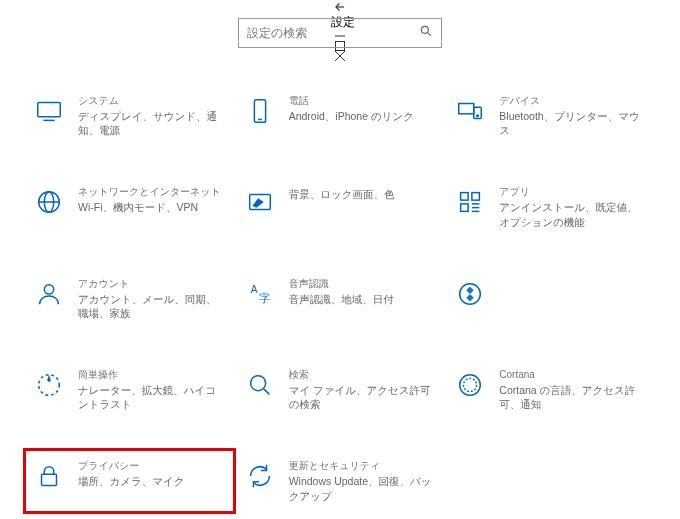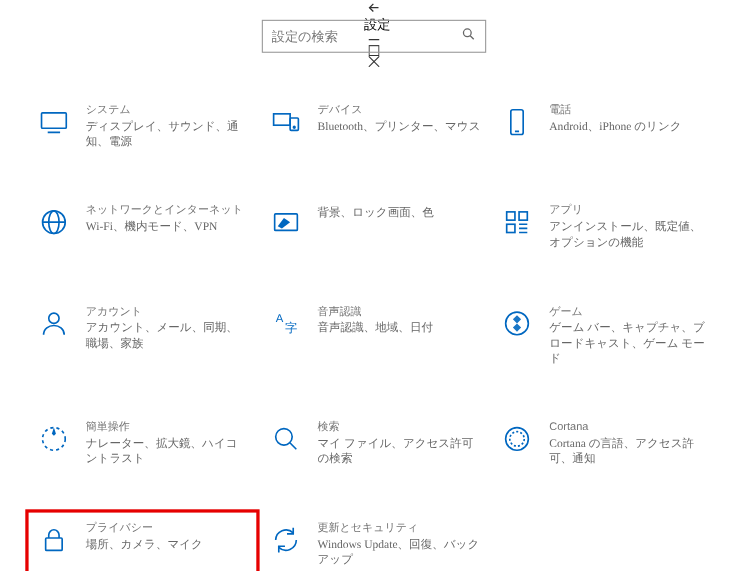--- a/index.html
+++ b/index.html
@@ -15,21 +15,21 @@
   .searchbox input { border:none; outline:none; width:100%; font-size:12px; background:transparent; color:#333;}
   .searchbox .mag { color:#555; }
   .searchbox input::placeholder { color:#777; }
   .grid { padding: 0 28px 20px 28px; display:grid; grid-template-columns: repeat(3, 1fr); column-gap: 8px; row-gap: 36px; }
   .tile { display:flex; align-items:flex-start; cursor:default; padding: 6px 4px; }
   .tile.highlight { outline: 3px solid #e60000; outline-offset: 2px; }
   .iconbox { width: 34px; height: 34px; flex: 0 0 34px; display:flex; align-items:center; justify-content:center; margin-right: 12px; }
   .iconbox svg { stroke:#0067c0; fill:none; stroke-width:1.6; }
   .textbox { flex:1; min-width:0; }
   .tile-title { font-size: 10px; color:#737373; line-height:1.3; }
-  .tile-desc { font-size: 10.5px; color:#666; line-height:1.35; margin-top:2px; word-break: break-all; font-family: Liberation Serif, serif; }
+  .tile-desc { font-size: 10.5px; color:#666; line-height:1.35; margin-top:2px; word-break: break-all; }
 </style>
 </head>
 <body>
 
 <div class="titlebar">
   <div class="back">
     <svg width="14" height="14" viewBox="0 0 24 24" fill="none" stroke="#333" stroke-width="2">
         <path d="M19 12H5"></path>
         <path d="M11 18l-6-6 6-6"></path>
       </svg>
@@ -77,41 +77,41 @@
     </div>
     <div class="textbox">
       <div class="tile-title">システム</div>
       <div class="tile-desc">ディスプレイ、サウンド、通知、電源</div>
     </div>
   </div>
 
   <div class="tile">
     <div class="iconbox">
       <svg width="30" height="30" viewBox="0 0 32 32">
+          <rect x="10" y="4" width="12" height="24" rx="2"></rect>
+          <line x1="14" y1="25" x2="18" y2="25"></line>
+        </svg>
+    </div>
+    <div class="textbox">
+      <div class="tile-title">電話</div>
+      <div class="tile-desc">Android、iPhone のリンク</div>
+    </div>
+  </div>
+
+  <div class="tile">
+    <div class="iconbox">
+      <svg width="30" height="30" viewBox="0 0 32 32">
           <rect x="4" y="8" width="16" height="11"></rect>
           <rect x="20" y="12" width="8" height="12" rx="1"></rect>
           <circle cx="24" cy="21" r="0.8" fill="#0067c0"></circle>
         </svg>
     </div>
     <div class="textbox">
       <div class="tile-title">デバイス</div>
       <div class="tile-desc">Bluetooth、プリンター、マウス</div>
-    </div>
-  </div>
-
-  <div class="tile">
-    <div class="iconbox">
-      <svg width="30" height="30" viewBox="0 0 32 32">
-          <rect x="10" y="4" width="12" height="24" rx="2"></rect>
-          <line x1="14" y1="25" x2="18" y2="25"></line>
-        </svg>
-    </div>
-    <div class="textbox">
-      <div class="tile-title">電話</div>
-      <div class="tile-desc">Android、iPhone のリンク</div>
     </div>
   </div>
 
   <div class="tile">
     <div class="iconbox">
       <svg width="30" height="30" viewBox="0 0 32 32">
           <circle cx="16" cy="16" r="11"></circle>
           <ellipse cx="16" cy="16" rx="5" ry="11"></ellipse>
           <line x1="5" y1="16" x2="27" y2="16"></line>
         </svg>
@@ -177,24 +177,20 @@
     </div>
   </div>
 
   <div class="tile">
     <div class="iconbox">
       <svg width="30" height="30" viewBox="0 0 32 32">
           <circle cx="16" cy="16" r="11"></circle>
           <path d="M16 8 l4 4 -4 4 -4-4z M16 16 l4 4 -4 4 -4-4z" fill="#0067c0" stroke="none" opacity="0.9"></path>
         </svg>
     </div>
-    <div class="textbox">
-      <div class="tile-title">ゲーム</div>
-      <div class="tile-desc">ゲーム バー、キャプチャ、ブロードキャスト、ゲーム モード</div>
-    </div>
   </div>
 
   <div class="tile">
     <div class="iconbox">
       <svg width="30" height="30" viewBox="0 0 32 32">
           <circle cx="16" cy="16" r="11" stroke-dasharray="3 3"></circle>
           <path d="M16 5 l2 6 -2 2 -2-2z" fill="#0067c0" stroke="none"></path>
         </svg>
     </div>
     <div class="textbox">

